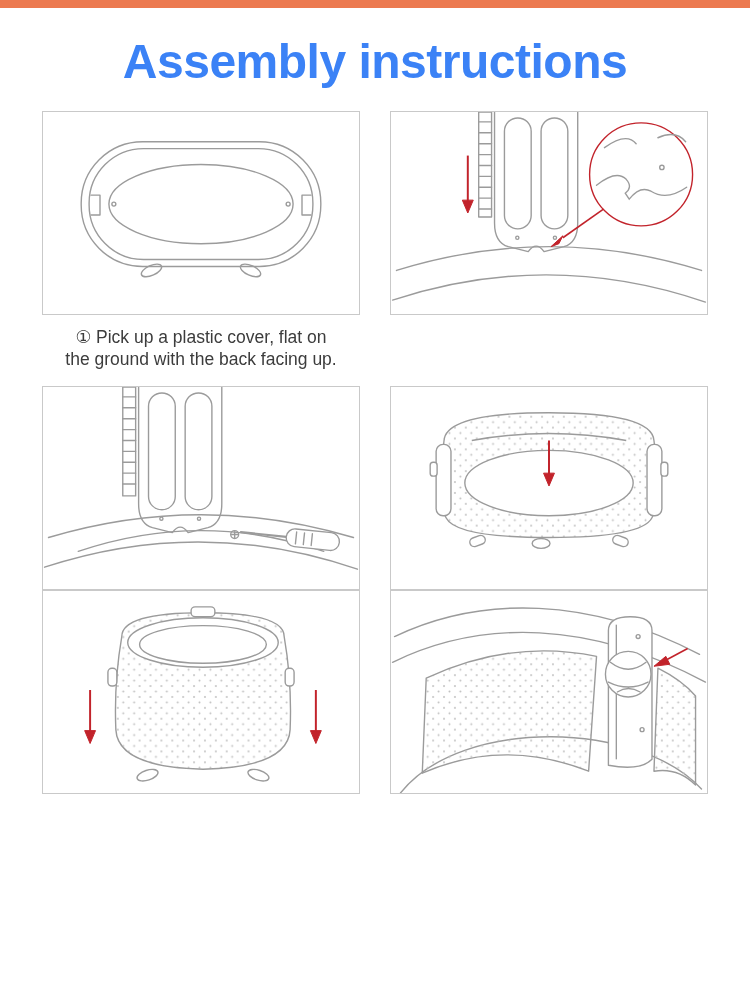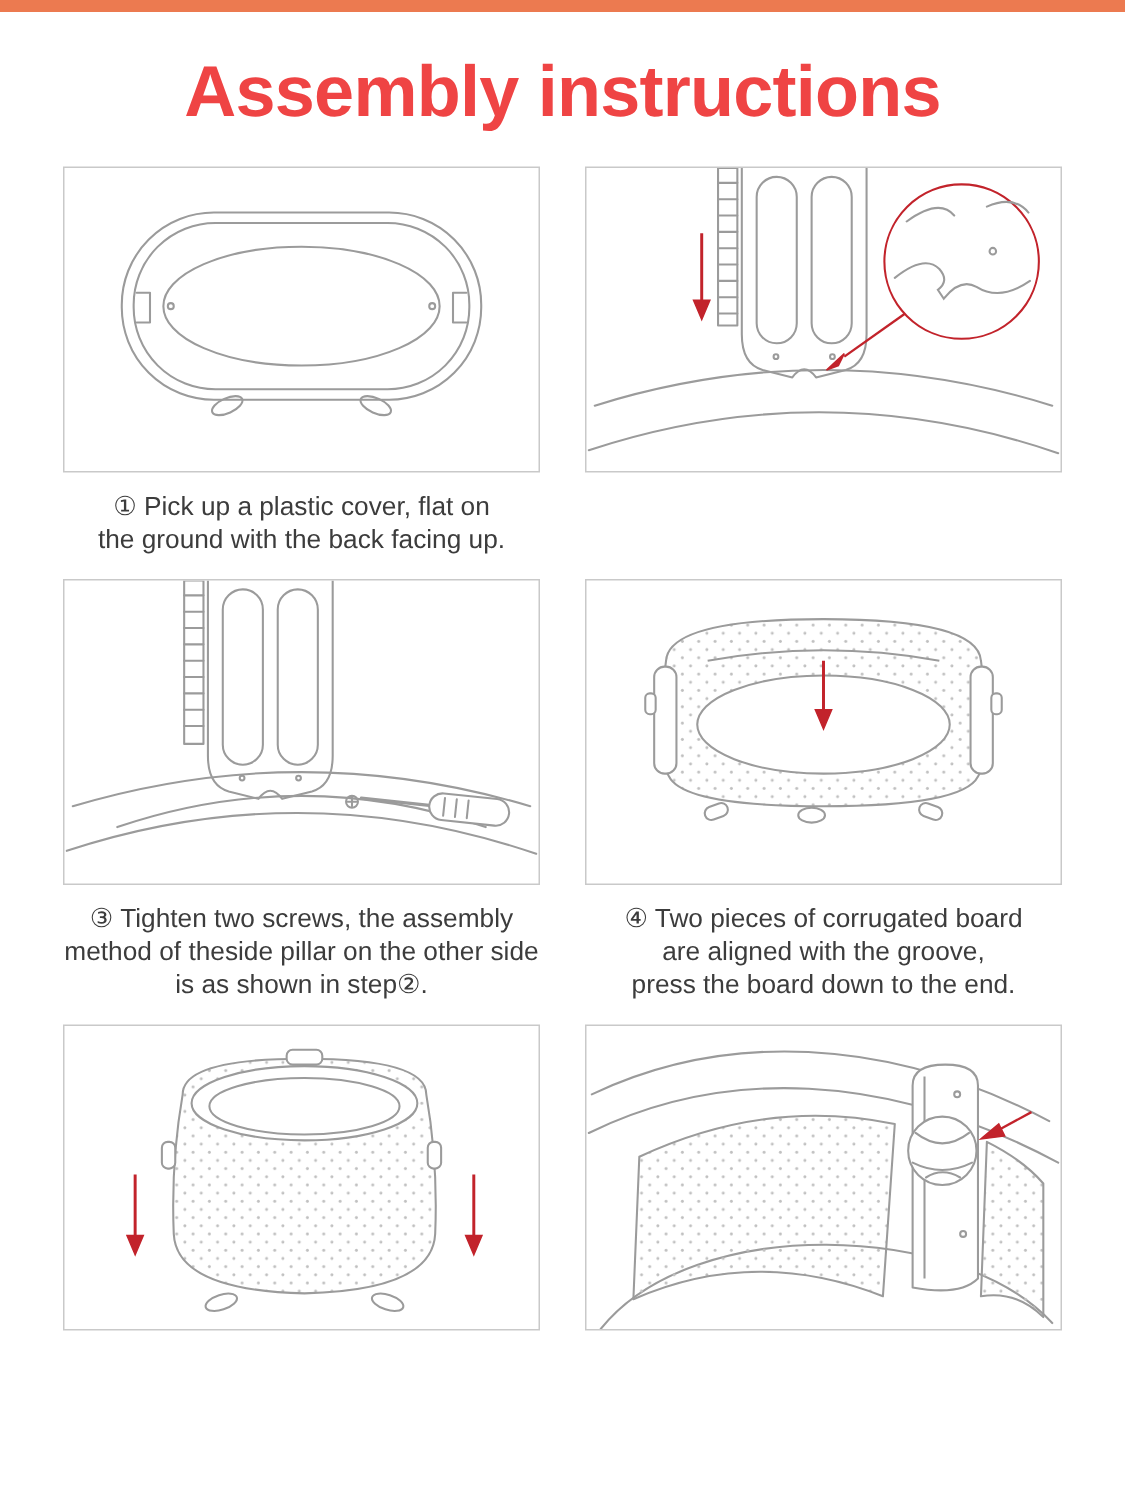--- a/index.html
+++ b/index.html
@@ -10,21 +10,21 @@
     font-family: "Liberation Sans", "DejaVu Sans", sans-serif;
     overflow: hidden;
   }
   .top-bar { width: 100%; height: 8px; background: #ec7a50; }
   .title {
     margin: 28px 0 22px;
     text-align: center;
     font-size: 48px;
     line-height: 1.1;
     font-weight: 700;
-    color: #ef4444;
+    color: #3b82f6;
     letter-spacing: -0.5px;
   }
   .grid {
     width: 666px;
     margin: 0 auto;
     display: grid;
     grid-template-columns: 318px 318px;
     column-gap: 30px;
   }
   .step { width: 318px; }
@@ -131,23 +131,20 @@
         </g>
         <g fill="#ffffff" stroke="#9b9b9b" stroke-width="1.4" stroke-linecap="round">
           <g transform="rotate(6 250 152)">
             <line x1="198" y1="152" x2="244" y2="152" stroke-width="2.2"></line>
             <rect x="244" y="143" width="54" height="18" rx="9"></rect>
             <path d="M254 146 v12 M262 146 v12 M270 146 v12" fill="none"></path>
           </g>
         </g>
       </svg>
     </div>
-    <div class="caption">③ Tighten two screws, the assembly
-method of theside pillar on the other side
-is as shown in step②.</div>
   </div>
 
   <div class="step">
     <div class="panel">
       <svg viewBox="0 0 316 204">
         <defs>
           <pattern id="dots4" width="11" height="11" patternUnits="userSpaceOnUse">
             <circle cx="2.5" cy="2.5" r="1" fill="#c0c0c0"></circle>
             <circle cx="8" cy="8" r="1" fill="#c0c0c0"></circle>
           </pattern>
@@ -169,23 +166,20 @@
               <rect x="222" y="151" width="16" height="9" rx="4.5"></rect>
             </g>
           <ellipse cx="150" cy="158" rx="9" ry="5"></ellipse>
         </g>
         <g stroke="#c2232b" fill="#c2232b" stroke-width="2">
           <line x1="158" y1="54" x2="158" y2="88"></line>
           <polygon points="158,100 152.5,87 163.5,87" stroke-width="1"></polygon>
         </g>
       </svg>
     </div>
-    <div class="caption">④ Two pieces of corrugated board
-are aligned with the groove,
-press the board down to the end.</div>
   </div>
 
   <div class="step">
     <div class="panel">
       <svg viewBox="0 0 316 204">
         <defs>
           <pattern id="dots5" width="11" height="11" patternUnits="userSpaceOnUse">
             <circle cx="2.5" cy="2.5" r="1" fill="#c0c0c0"></circle>
             <circle cx="8" cy="8" r="1" fill="#c0c0c0"></circle>
           </pattern>

